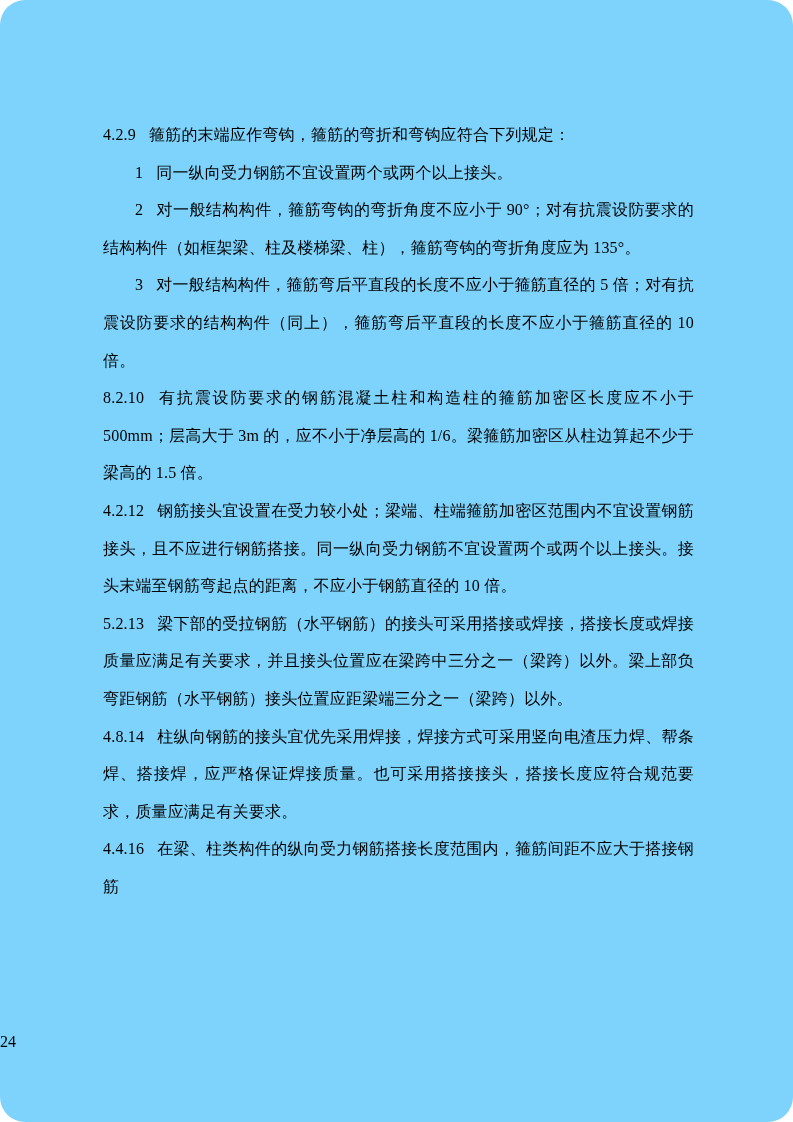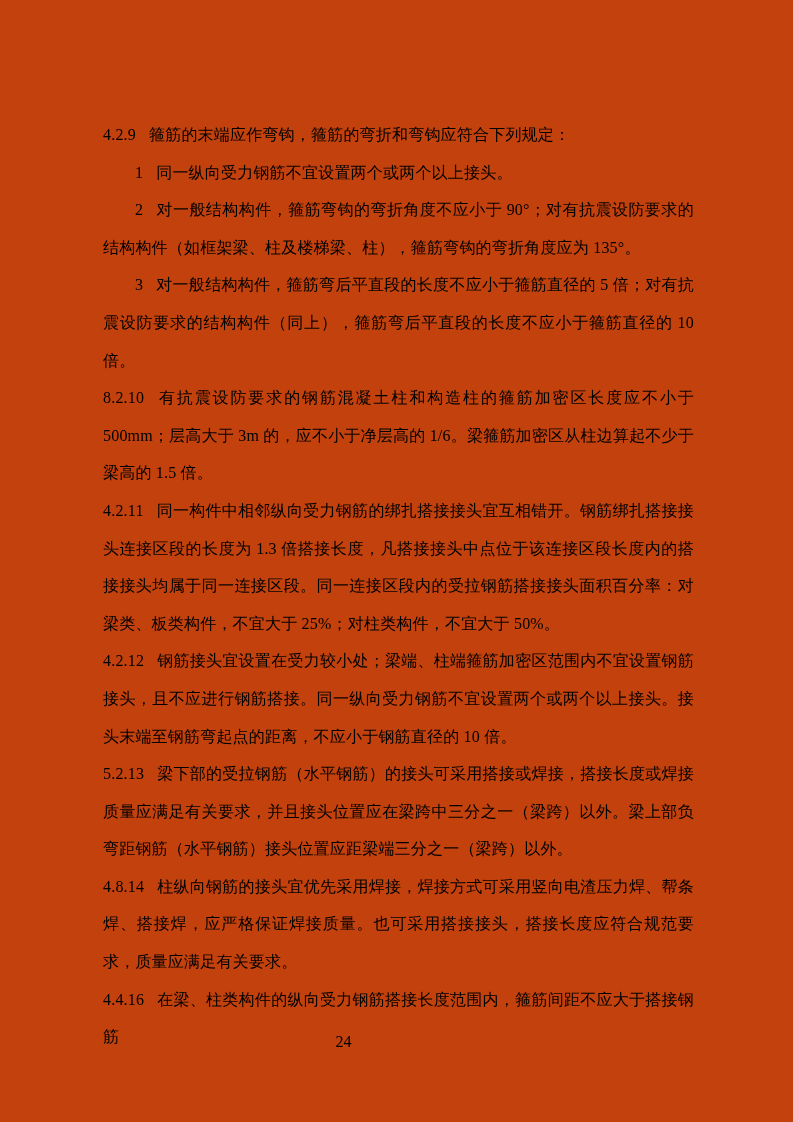--- a/index.html
+++ b/index.html
@@ -9,21 +9,22 @@
     height: 1122px;
     background: #ffffff;
     color: #000000;
     font-family: "Liberation Serif", "DejaVu Serif", serif;
     position: relative;
     overflow: hidden;
   }
   .page {
     position: absolute;
     inset: 0;
-    background: #c2410c;
+    background: #7dd3fc;
+    border-radius: 25px;
   }
   .content {
     position: absolute;
     top: 116px;
     left: 103px;
     width: 591px;
     font-size: 16px;
     line-height: 37.6px;
     text-align: justify;
     letter-spacing: 0.2px;
@@ -36,21 +37,21 @@
     text-indent: 2em;
   }
   .num {
     margin-right: 13px;
   }
   .page-number {
     position: absolute;
     top: 1030px;
     left: 0;
     width: 687px;
-    text-align: center;
+    text-align: left;
     font-size: 16px;
     line-height: 24px;
   }
 </style>
 </head>
 <body>
 
 <div class="page">
 
   <div class="content">
@@ -58,21 +59,20 @@
     <p class="para section"><span class="num">4.2.9</span><span class="txt">箍筋的末端应作弯钩，箍筋的弯折和弯钩应符合下列规定：</span></p>
 
     <p class="para subitem"><span class="num">1</span><span class="txt">同一纵向受力钢筋不宜设置两个或两个以上接头。</span></p>
 
     <p class="para subitem"><span class="num">2</span><span class="txt">对一般结构构件，箍筋弯钩的弯折角度不应小于 90°；对有抗震设防要求的结构构件（如框架梁、柱及楼梯梁、柱），箍筋弯钩的弯折角度应为 135°。</span></p>
 
     <p class="para subitem"><span class="num">3</span><span class="txt">对一般结构构件，箍筋弯后平直段的长度不应小于箍筋直径的 5 倍；对有抗震设防要求的结构构件（同上），箍筋弯后平直段的长度不应小于箍筋直径的 10 倍。</span></p>
 
     <p class="para section"><span class="num">8.2.10</span><span class="txt">有抗震设防要求的钢筋混凝土柱和构造柱的箍筋加密区长度应不小于 500mm；层高大于 3m 的，应不小于净层高的 1/6。梁箍筋加密区从柱边算起不少于梁高的 1.5 倍。</span></p>
 
-    <p class="para section"><span class="num">4.2.11</span><span class="txt">同一构件中相邻纵向受力钢筋的绑扎搭接接头宜互相错开。钢筋绑扎搭接接头连接区段的长度为 1.3 倍搭接长度，凡搭接接头中点位于该连接区段长度内的搭接接头均属于同一连接区段。同一连接区段内的受拉钢筋搭接接头面积百分率：对梁类、板类构件，不宜大于 25%；对柱类构件，不宜大于 50%。</span></p>
 
     <p class="para section"><span class="num">4.2.12</span><span class="txt">钢筋接头宜设置在受力较小处；梁端、柱端箍筋加密区范围内不宜设置钢筋接头，且不应进行钢筋搭接。同一纵向受力钢筋不宜设置两个或两个以上接头。接头末端至钢筋弯起点的距离，不应小于钢筋直径的 10 倍。</span></p>
 
     <p class="para section"><span class="num">5.2.13</span><span class="txt">梁下部的受拉钢筋（水平钢筋）的接头可采用搭接或焊接，搭接长度或焊接质量应满足有关要求，并且接头位置应在梁跨中三分之一（梁跨）以外。梁上部负弯距钢筋（水平钢筋）接头位置应距梁端三分之一（梁跨）以外。</span></p>
 
     <p class="para section"><span class="num">4.8.14</span><span class="txt">柱纵向钢筋的接头宜优先采用焊接，焊接方式可采用竖向电渣压力焊、帮条焊、搭接焊，应严格保证焊接质量。也可采用搭接接头，搭接长度应符合规范要求，质量应满足有关要求。</span></p>
 
 
     <p class="para section"><span class="num">4.4.16</span><span class="txt">在梁、柱类构件的纵向受力钢筋搭接长度范围内，箍筋间距不应大于搭接钢筋</span></p>
 

